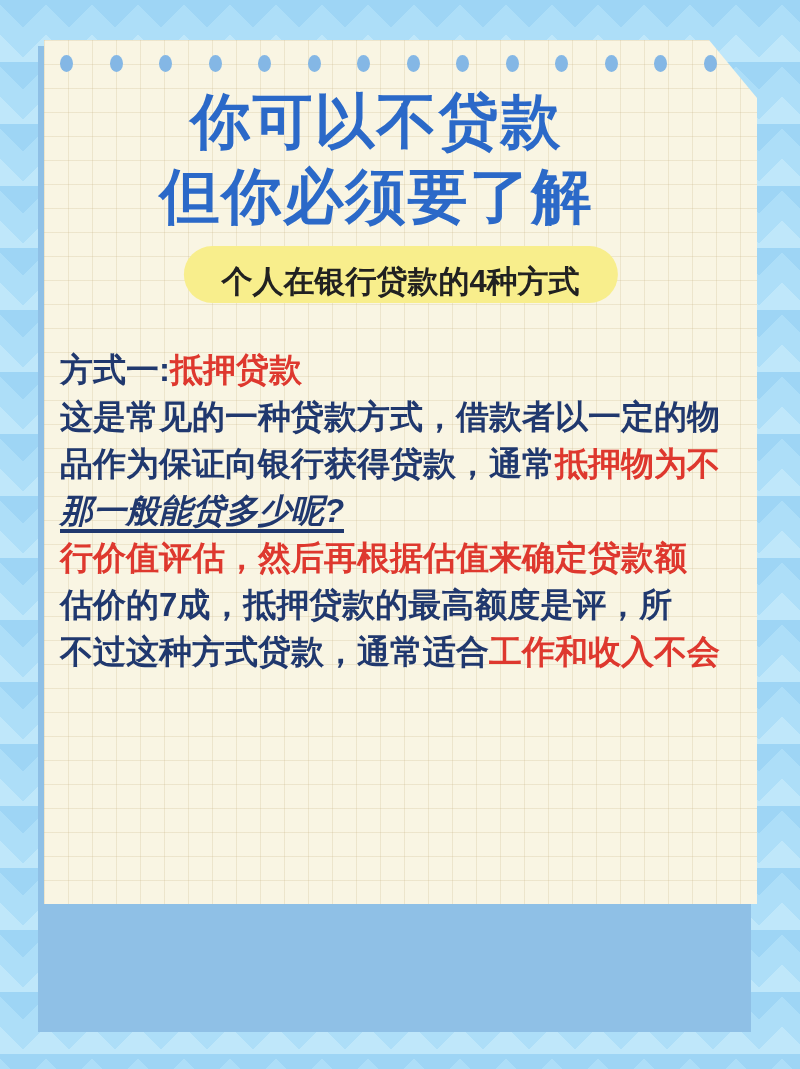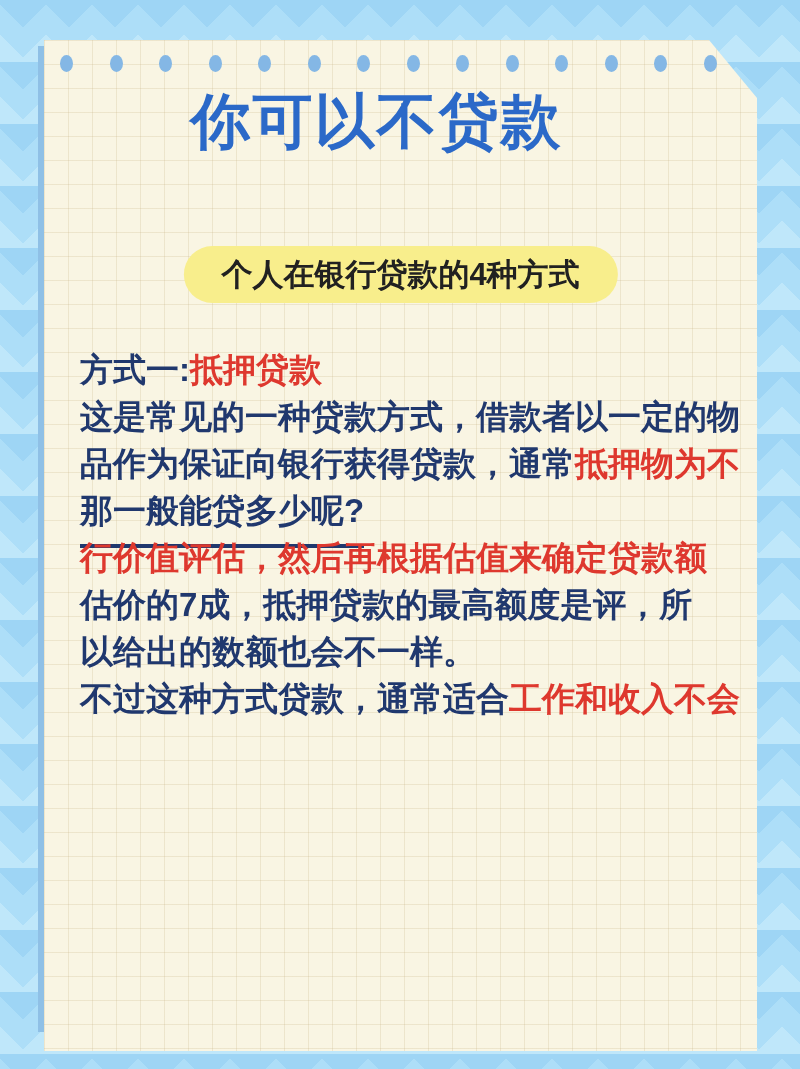--- a/index.html
+++ b/index.html
@@ -26,21 +26,21 @@
   .card-shadow {
     position: absolute;
     left: 38px; top: 46px; width: 713px; height: 986px;
     background: var(--shadow, #8fc0e6);
     clip-path: polygon(0 0, calc(100% - 48px) 0, 100% 58px, 100% 100%, 0 100%);
   }
 
   
   .card {
     position: absolute;
-    left: 44px; top: 40px; width: 713px; height: 1011px;
+    left: 44px; top: 40px; width: 713px; height: 864px;
     background-color: var(--paper, #f9f5e3);
     background-image:
       linear-gradient(to right, rgba(208,192,152,0.30) 1px, transparent 1px),
       linear-gradient(to bottom, rgba(208,192,152,0.30) 1px, transparent 1px);
     background-size: 24px 24px;
     clip-path: polygon(0 0, calc(100% - 48px) 0, 100% 58px, 100% 100%, 0 100%);
   }
 
   .holes {
     position: absolute; top: 15px; left: 16px; right: 40px;
@@ -58,37 +58,37 @@
     text-align: center;
     font-size: 60px; line-height: 75px; font-weight: 900;
     letter-spacing: 2px;
     color: var(--title-blue, #2b69c8);
   }
 
   .badge {
     position: absolute; top: 206px; left: 50%;
     transform: translateX(-50%);
     height: 57px; padding: 0 38px;
-    display: flex; align-items: center;
+    display: flex; align-items: flex-end;
     background: var(--badge-yellow, #f8ee8c);
     border-radius: 30px;
     font-size: 31px; font-weight: 900;
     color: var(--badge-text, #212121);
     white-space: nowrap;
   }
 
   .body-text {
-    position: absolute; top: 306px; left: 36px; right: 10px;
+    position: absolute; top: 306px; left: 16px; right: 10px;
     font-size: 33px; line-height: 47px; font-weight: 600;
   }
   .line { white-space: nowrap; }
   .navy { color: var(--navy, #20386e); }
   .red  { color: var(--red, #de382e); }
   .b { font-weight: 800; }
-  .u { border-bottom: 4px solid var(--navy, #20386e); padding-bottom: 15px; }
+  .u { border-bottom: 4px solid var(--navy, #20386e); padding-bottom: 0; font-style: italic; }
 </style>
 </head>
 <body>
 
 <div class="page">
 
   <div class="card-shadow"></div>
 
   <div class="card">
 
@@ -104,34 +104,34 @@
         <span class="hole"></span>
         <span class="hole"></span>
         <span class="hole"></span>
         <span class="hole"></span>
         <span class="hole"></span>
         <span class="hole"></span>
       </div>
 
     <h1 class="title">
       <div>你可以不贷款</div>
+      <div>但你必须要了解</div>
     </h1>
 
     <div class="badge">
       <span>个人在银行贷款的4种方式</span>
     </div>
 
     <div class="body-text">
         <div class="line"><span class="navy b">方式一:</span><span class="red b">抵押贷款</span></div>
         <div class="line"><span class="navy">这是常见的一种贷款方式，借款者以一定的物</span></div>
         <div class="line"><span class="navy">品作为保证向银行获得贷款，通常</span><span class="red">抵押物为不</span></div>
         <div class="line"><span class="navy b u">那一般能贷多少呢?</span></div>
         <div class="line"><span class="red">行价值评估，然后再根据估值来确定贷款额</span></div>
         <div class="line"><span class="navy">估价的7成，抵押贷款的最高额度是评，所</span></div>
-        <div class="line"><span class="navy">以给出的数额也会不一样。</span></div>
         <div class="line"><span class="navy">不过这种方式贷款，通常适合</span><span class="red">工作和收入不会</span></div>
       </div>
 
     <svg class="fold" viewBox="0 0 74 92" aria-hidden="true">
       <defs>
         <linearGradient id="foldg" x1="0" y1="0" x2="0.8" y2="1">
           <stop offset="0" stop-color="#55a0e0"></stop>
           <stop offset="1" stop-color="#8ec2ee"></stop>
         </linearGradient>
       </defs>

